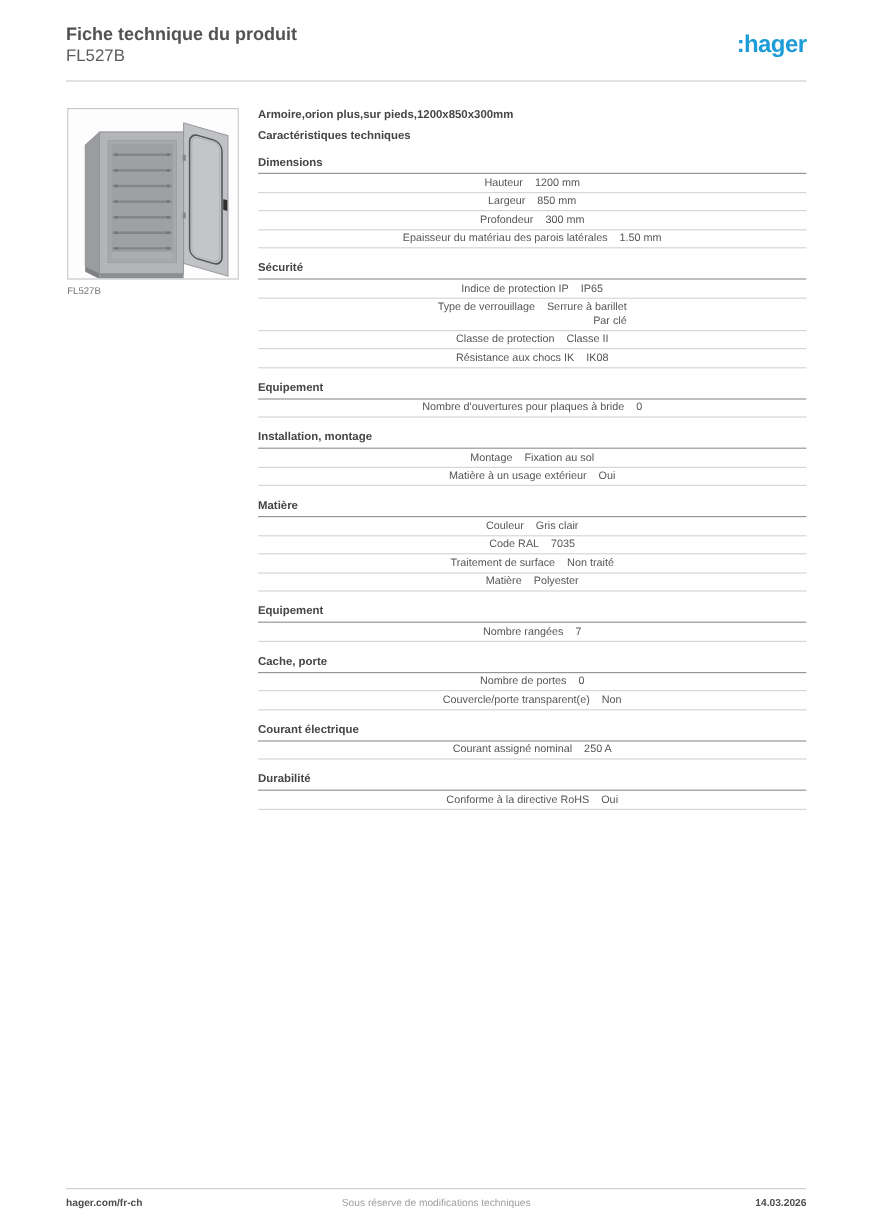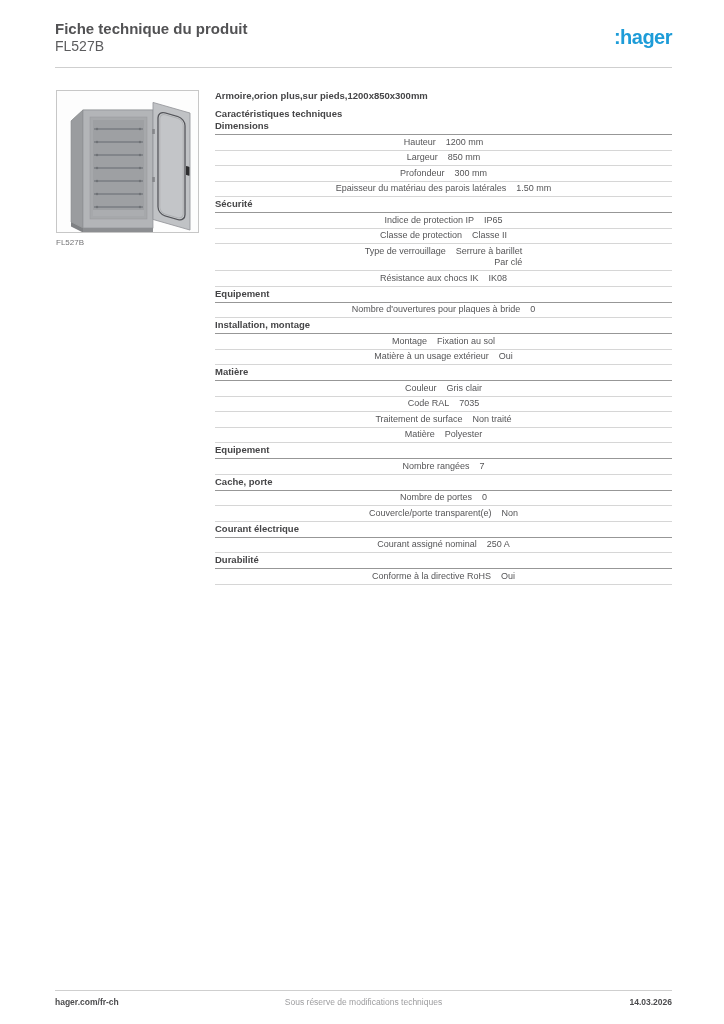--- a/index.html
+++ b/index.html
@@ -31,21 +31,21 @@
     border:1px solid #c7c7c7; background:#fdfdfd;
     overflow:hidden;
   }
   .image-caption { margin-top:5px; font-size:8px; color:#747476; }
 
   
   .spec-col { position:absolute; left:215px; top:90px; width:457px; }
   .product-name { font-size:9.5px; font-weight:bold; color:#454547; line-height:11px; }
   .spec-heading { font-size:9.5px; font-weight:bold; color:#454547; line-height:11px; margin-top:7px; }
 
-  .section { margin-top:1px; }
+  .section { margin-top:11px; }
   .section-title {
     font-size:9.5px; font-weight:bold; color:#454547;
     line-height:11px; padding-bottom:3px;
     border-bottom:1px solid #979797;
   }
   .row {
     display:flex; justify-content:center; align-items:flex-start;
     padding:1.5px 0;
     border-bottom:1px solid #d6d6d6;
     font-size:9px; line-height:11.5px; color:#555557;
@@ -168,30 +168,30 @@
         </div>
         <div class="section">
           <div class="section-title">Sécurité</div>
           <div class="row">
             <div class="label">Indice de protection IP</div>
             <div class="value">
               <div>IP65</div>
             </div>
           </div>
           <div class="row">
-            <div class="label">Classe de protection</div>
-            <div class="value">
-              <div>Classe II</div>
-            </div>
-          </div>
-          <div class="row">
             <div class="label">Type de verrouillage</div>
             <div class="value">
               <div>Serrure à barillet</div>
               <div>Par clé</div>
+            </div>
+          </div>
+          <div class="row">
+            <div class="label">Classe de protection</div>
+            <div class="value">
+              <div>Classe II</div>
             </div>
           </div>
           <div class="row">
             <div class="label">Résistance aux chocs IK</div>
             <div class="value">
               <div>IK08</div>
             </div>
           </div>
         </div>
         <div class="section">

